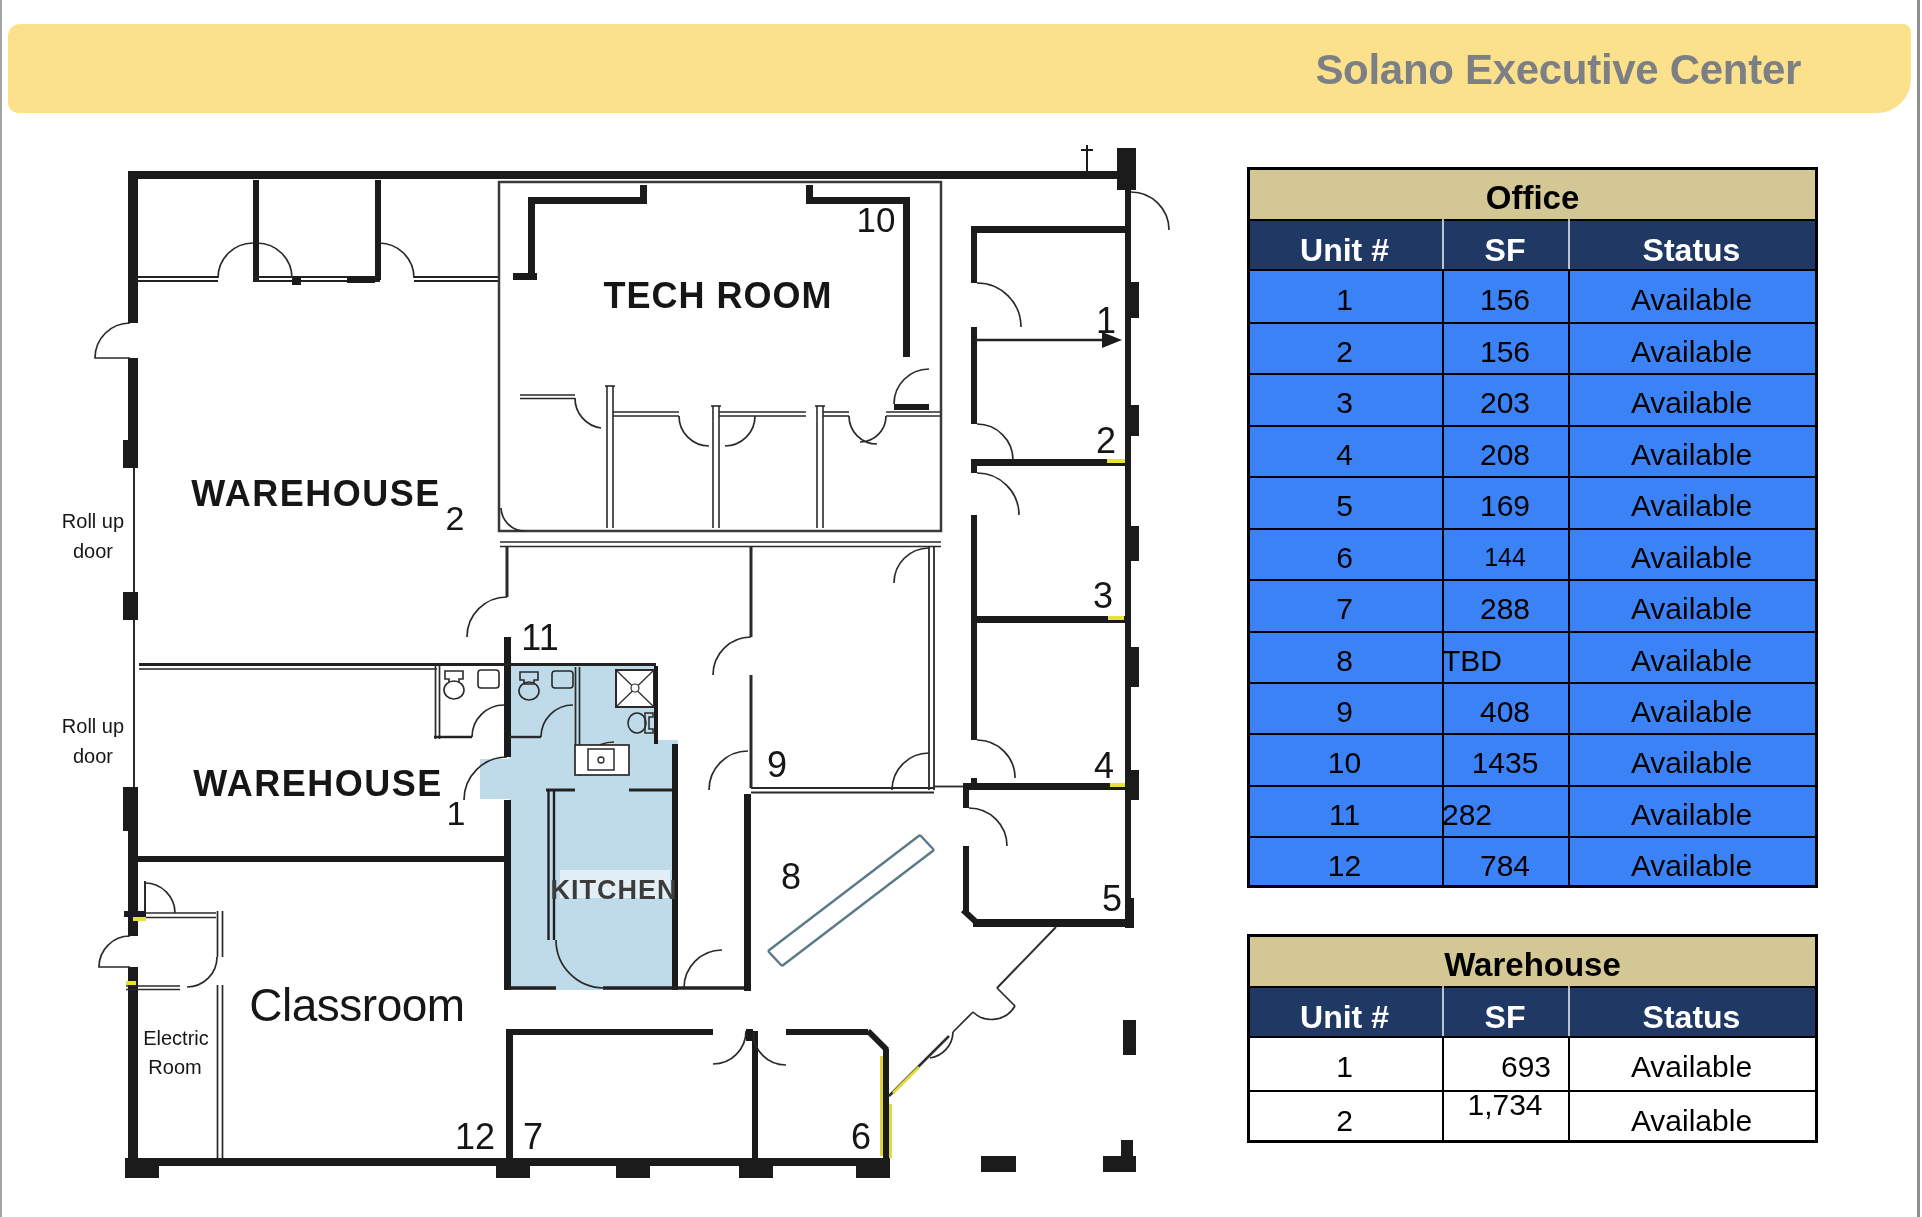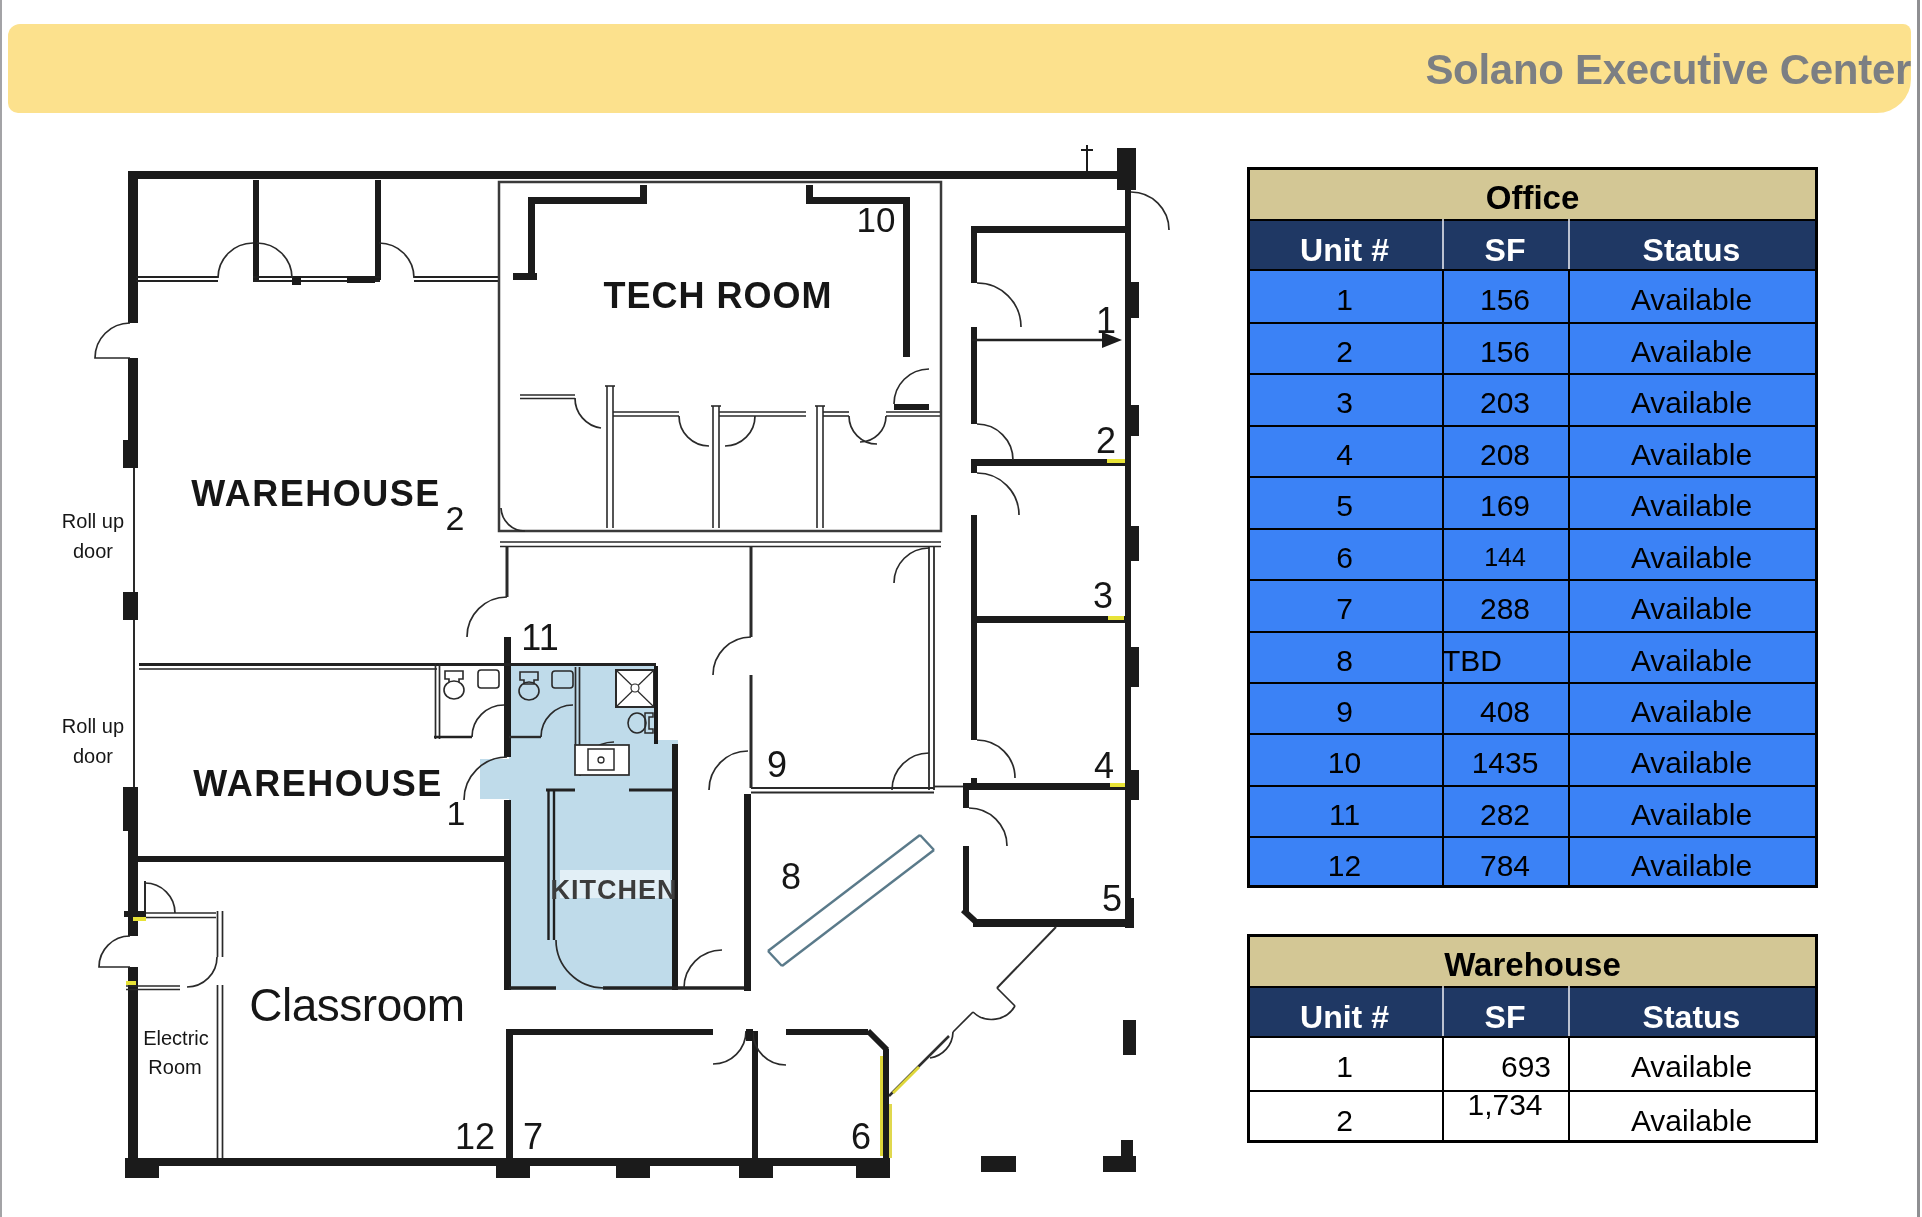--- a/index.html
+++ b/index.html
@@ -8,21 +8,21 @@
 </style>
 </head>
 <body>
 
 <div class="abs" style="left:0;top:0;width:2px;height:1217px;background:#a3a3a6;"></div>
 
 <div class="abs" style="left:1917px;top:0;width:3px;height:1217px;background:#8f8f92;"></div>
 
 <div class="abs" style="left:8px;top:24px;width:1903px;height:89px;background:#FCE18D;border-radius:12px 8px 34px 10px;"></div>
 
-<div class="abs" style="left:8px;top:24px;width:1903px;height:89px;line-height:91px;text-align:right;box-sizing:border-box;font-weight:bold;font-size:42px;letter-spacing:-0.3px;color:#7c7f83;">Solano Executive Center</div>
+<div class="abs" style="left:8px;top:24px;width:1903px;height:89px;line-height:91px;text-align:right;padding-right:110px;box-sizing:border-box;font-weight:bold;font-size:42px;letter-spacing:-0.3px;color:#7c7f83;">Solano Executive Center</div>
 
 <svg class="abs" style="left:0;top:0" width="1240" height="1217" viewBox="0 0 1240 1217" fill="none" stroke-linecap="butt">
 <g stroke="none" fill="#1b1b1b">
 
 <rect x="132" y="171" width="993" height="8"></rect>
 
 <rect x="128" y="171" width="10" height="152"></rect>
 
 <rect x="128" y="358" width="10" height="82"></rect>
 
@@ -554,21 +554,21 @@
 <div class="abs" style="left:0px;top:464px;width:195px;height:51px;line-height:59px;text-align:center;font-size:30px;color:#000;">8</div>
 <div class="abs" style="left:195px;top:464px;width:126px;height:51px;line-height:59px;text-align:left;font-size:30px;color:#000;">TBD</div>
 <div class="abs" style="left:321px;top:464px;width:247px;height:51px;line-height:59px;text-align:center;font-size:30px;color:#000;">Available</div>
 <div class="abs" style="left:0px;top:515px;width:195px;height:51px;line-height:59px;text-align:center;font-size:30px;color:#000;">9</div>
 <div class="abs" style="left:195px;top:515px;width:126px;height:51px;line-height:59px;text-align:center;font-size:30px;color:#000;">408</div>
 <div class="abs" style="left:321px;top:515px;width:247px;height:51px;line-height:59px;text-align:center;font-size:30px;color:#000;">Available</div>
 <div class="abs" style="left:0px;top:566px;width:195px;height:52px;line-height:60px;text-align:center;font-size:30px;color:#000;">10</div>
 <div class="abs" style="left:195px;top:566px;width:126px;height:52px;line-height:60px;text-align:center;font-size:30px;color:#000;">1435</div>
 <div class="abs" style="left:321px;top:566px;width:247px;height:52px;line-height:60px;text-align:center;font-size:30px;color:#000;">Available</div>
 <div class="abs" style="left:0px;top:618px;width:195px;height:51px;line-height:59px;text-align:center;font-size:30px;color:#000;">11</div>
-<div class="abs" style="left:195px;top:618px;width:126px;height:51px;line-height:59px;text-align:center;font-size:30px;color:#000;">282</div>
+<div class="abs" style="left:195px;top:618px;width:126px;height:51px;line-height:59px;font-size:30px;color:#000;">282</div>
 <div class="abs" style="left:321px;top:618px;width:247px;height:51px;line-height:59px;text-align:center;font-size:30px;color:#000;">Available</div>
 <div class="abs" style="left:0px;top:669px;width:195px;height:52px;line-height:60px;text-align:center;font-size:30px;color:#000;">12</div>
 <div class="abs" style="left:195px;top:669px;width:126px;height:52px;line-height:60px;text-align:center;font-size:30px;color:#000;">784</div>
 <div class="abs" style="left:321px;top:669px;width:247px;height:52px;line-height:60px;text-align:center;font-size:30px;color:#000;">Available</div>
 </div>
 
 <div class="abs" style="left:1247px;top:934px;width:571px;height:209px;background:#fff;">
 
 <div class="abs" style="left:0;top:0;width:571px;height:52px;background:#D3C795;"></div>
 

